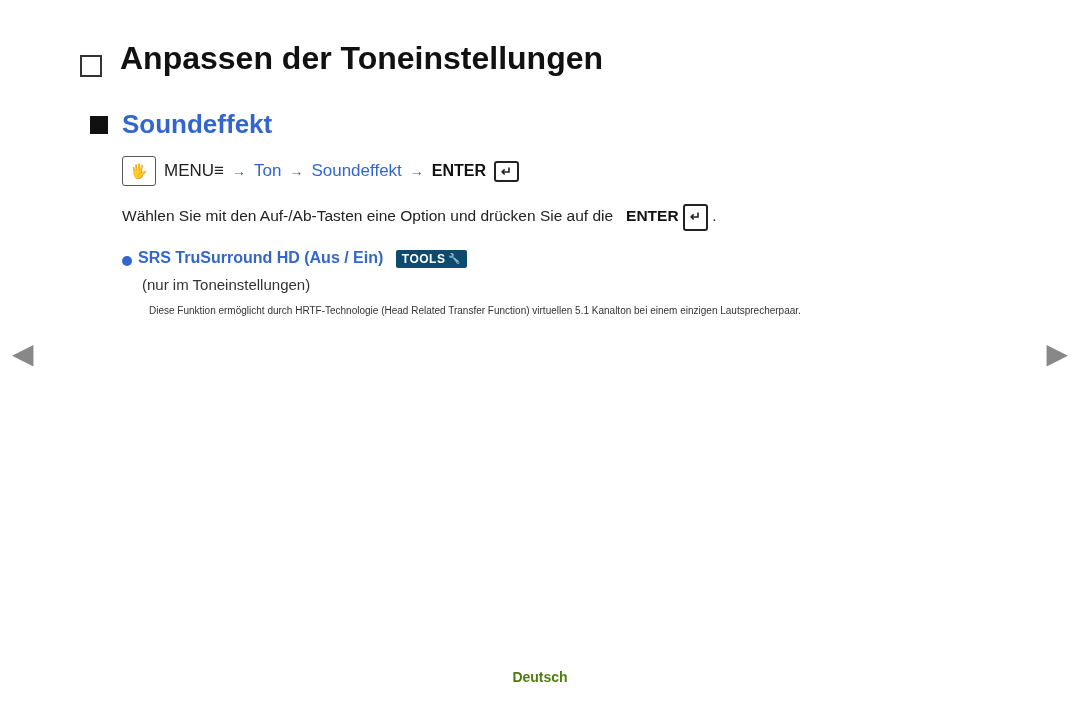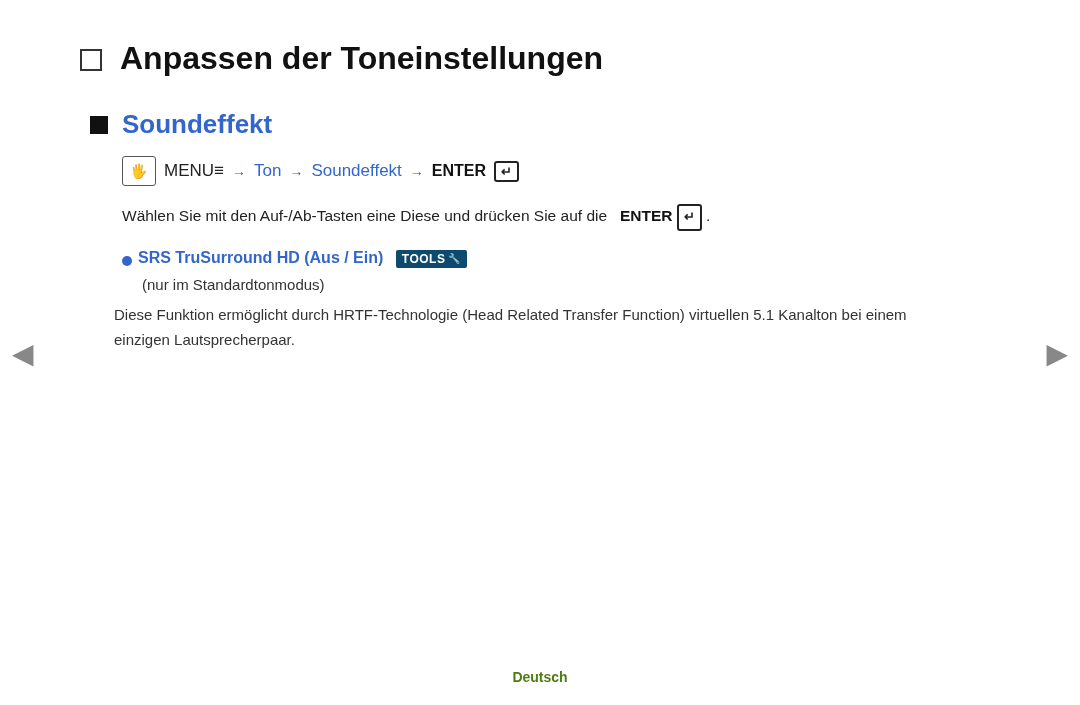--- a/index.html
+++ b/index.html
@@ -20,21 +20,21 @@
 
     .page-container {
       width: 100%;
       height: 100%;
       padding: 40px 80px 40px 80px;
       position: relative;
     }
 
     .main-title {
       display: flex;
-      align-items: center;
+      align-items: flex-end;
       gap: 18px;
       margin-bottom: 32px;
     }
 
     .checkbox-icon {
       width: 22px;
       height: 22px;
       border: 2px solid #333;
       display: inline-flex;
       align-items: center;
@@ -171,24 +171,24 @@
     }
 
     .sub-note {
       font-size: 15px;
       color: #333;
       margin-left: 52px;
       margin-bottom: 10px;
     }
 
     .detail-text {
-      font-size: 15px;
+      font-size: 10px;
       line-height: 1.65;
       color: #333;
-      margin-left: 24px;
+      margin-left: 59px;
       max-width: 820px;
     }
 
     .nav-arrow-left {
       position: absolute;
       left: 12px;
       top: 50%;
       transform: translateY(-50%);
       font-size: 28px;
       color: #888;
@@ -245,39 +245,39 @@
       <span class="breadcrumb-arrow">→</span>
       <span class="breadcrumb-link">Ton</span>
       <span class="breadcrumb-arrow">→</span>
       <span class="breadcrumb-link">Soundeffekt</span>
       <span class="breadcrumb-arrow">→</span>
       <span class="enter-bold">ENTER</span>
       <span class="enter-icon">↵</span>
     </div>
 
     <div class="description-text">
-      <span>Wählen Sie mit den Auf-/Ab-Tasten eine Diese und drücken Sie auf die</span>
+      <span>Wählen Sie mit den Auf-/Ab-Tasten eine Option und drücken Sie auf die</span>
       <span>&nbsp;</span>
       <span class="enter-bold">ENTER</span>
       <span class="enter-icon">↵</span>
       <span>.</span>
     </div>
 
     <div class="bullet-item">
       <div class="bullet-dot"></div>
       <div>
         <span class="bullet-text">SRS TruSurround HD (Aus / Ein)</span>
         <span class="tools-badge">
           <span>TOOLS</span>
           <span class="wrench-icon">🔧</span>
         </span>
       </div>
     </div>
 
-    <div class="sub-note">(nur im Standardtonmodus)</div>
+    <div class="sub-note">(nur im Toneinstellungen)</div>
 
     <div class="detail-text">Diese Funktion ermöglicht durch HRTF-Technologie (Head Related Transfer Function) virtuellen 5.1 Kanalton bei einem einzigen Lautsprecherpaar.</div>
 
   </div>
 
   <div class="nav-arrow-left">◀</div>
   <div class="nav-arrow-right">▶</div>
 
   <div class="footer-lang">Deutsch</div>
 

